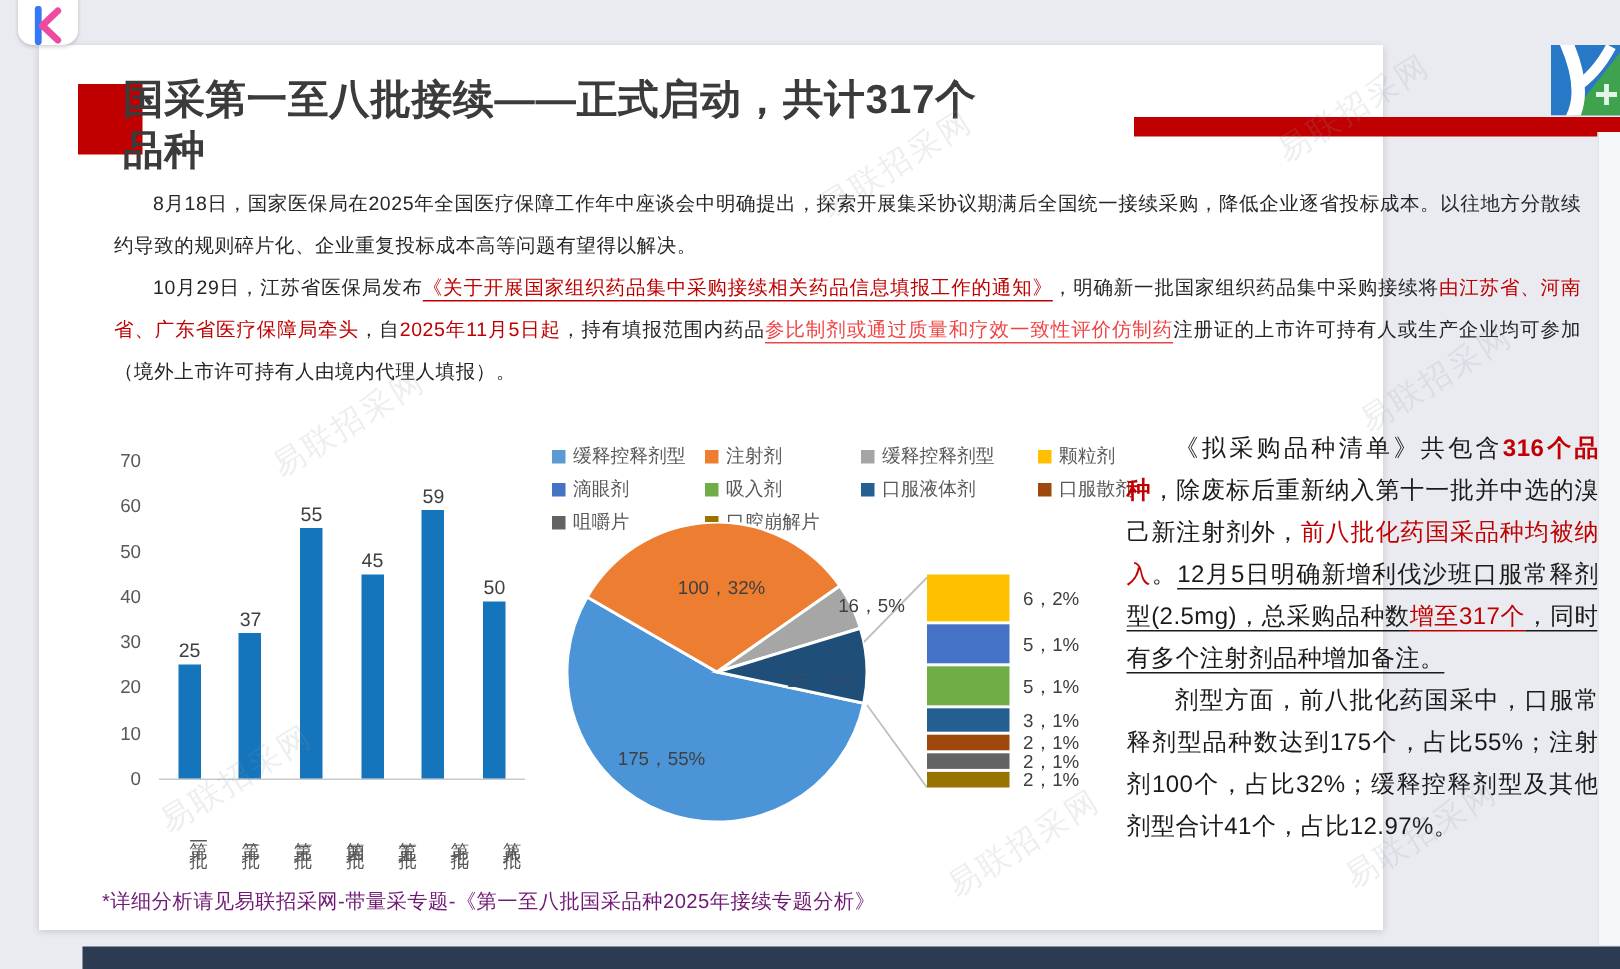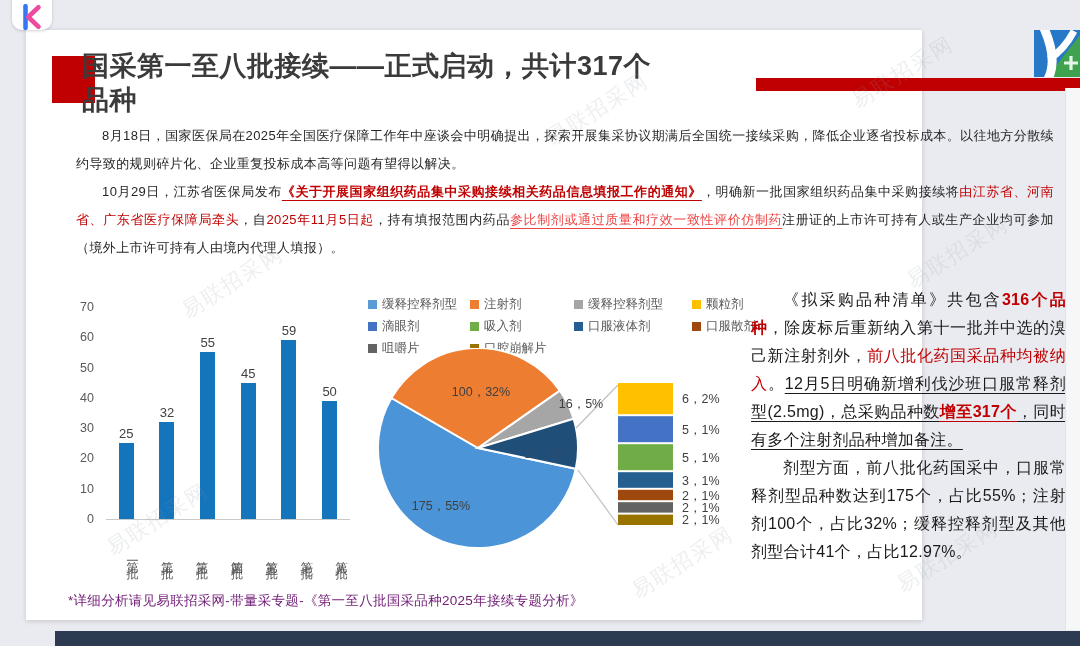--- a/index.html
+++ b/index.html
@@ -28,21 +28,21 @@
   .brand-logo{position:absolute;left:1008px;top:0;width:50px;height:47px;}
   .body-text{
     position:absolute;left:50px;top:92px;width:978px;
     font-size:13px;color:#262626;line-height:28px;letter-spacing:.4px;text-align:justify;
   }
   .body-text p{margin:0;text-indent:2em;}
   .seg-n{}
   .seg-r{color:#c00000;}
   .seg-rb{color:#c00000;font-weight:bold;}
   .seg-ru{color:#ef4444;text-decoration:underline;text-underline-offset:4px;}
-  .seg-rbu{color:#c00000;font-weight:bold;text-decoration:underline;text-underline-offset:4px;}
+  .seg-rbu{color:#c00000;font-weight:normal;text-decoration:underline;text-underline-offset:4px;}
   .seg-u{text-decoration:underline;text-underline-offset:4px;}
 
   
   .bar-chart{position:absolute;left:40px;top:265px;width:290px;height:305px;}
   .bc-yaxis{position:absolute;left:0;top:0;width:34px;height:100%;}
   .bc-tick{position:absolute;right:6px;transform:translateY(-50%);font-size:12.5px;color:#595959;}
   .bc-bars{
     position:absolute;left:40px;top:12px;width:244px;height:212px;
     display:flex;justify-content:space-around;align-items:flex-end;
     border-bottom:1px solid #c9c9c9;
@@ -135,21 +135,21 @@
         <div class="bc-tick" style="top: 72.5714px;">50</div>
         <div class="bc-tick" style="top: 42.2857px;">60</div>
         <div class="bc-tick" style="top: 12px;">70</div>
       </div>
     <div class="bc-bars">
         <div class="bc-col">
           <div class="bc-val">25</div>
           <div class="bc-bar" style="height: 75.7143px; background: rgb(20, 116, 188);"></div>
         </div>
         <div class="bc-col">
-          <div class="bc-val">32</div>
+          <div class="bc-val">37</div>
           <div class="bc-bar" style="height: 96.9143px; background: rgb(20, 116, 188);"></div>
         </div>
         <div class="bc-col">
           <div class="bc-val">55</div>
           <div class="bc-bar" style="height: 166.571px; background: rgb(20, 116, 188);"></div>
         </div>
         <div class="bc-col">
           <div class="bc-val">45</div>
           <div class="bc-bar" style="height: 136.286px; background: rgb(20, 116, 188);"></div>
         </div>

